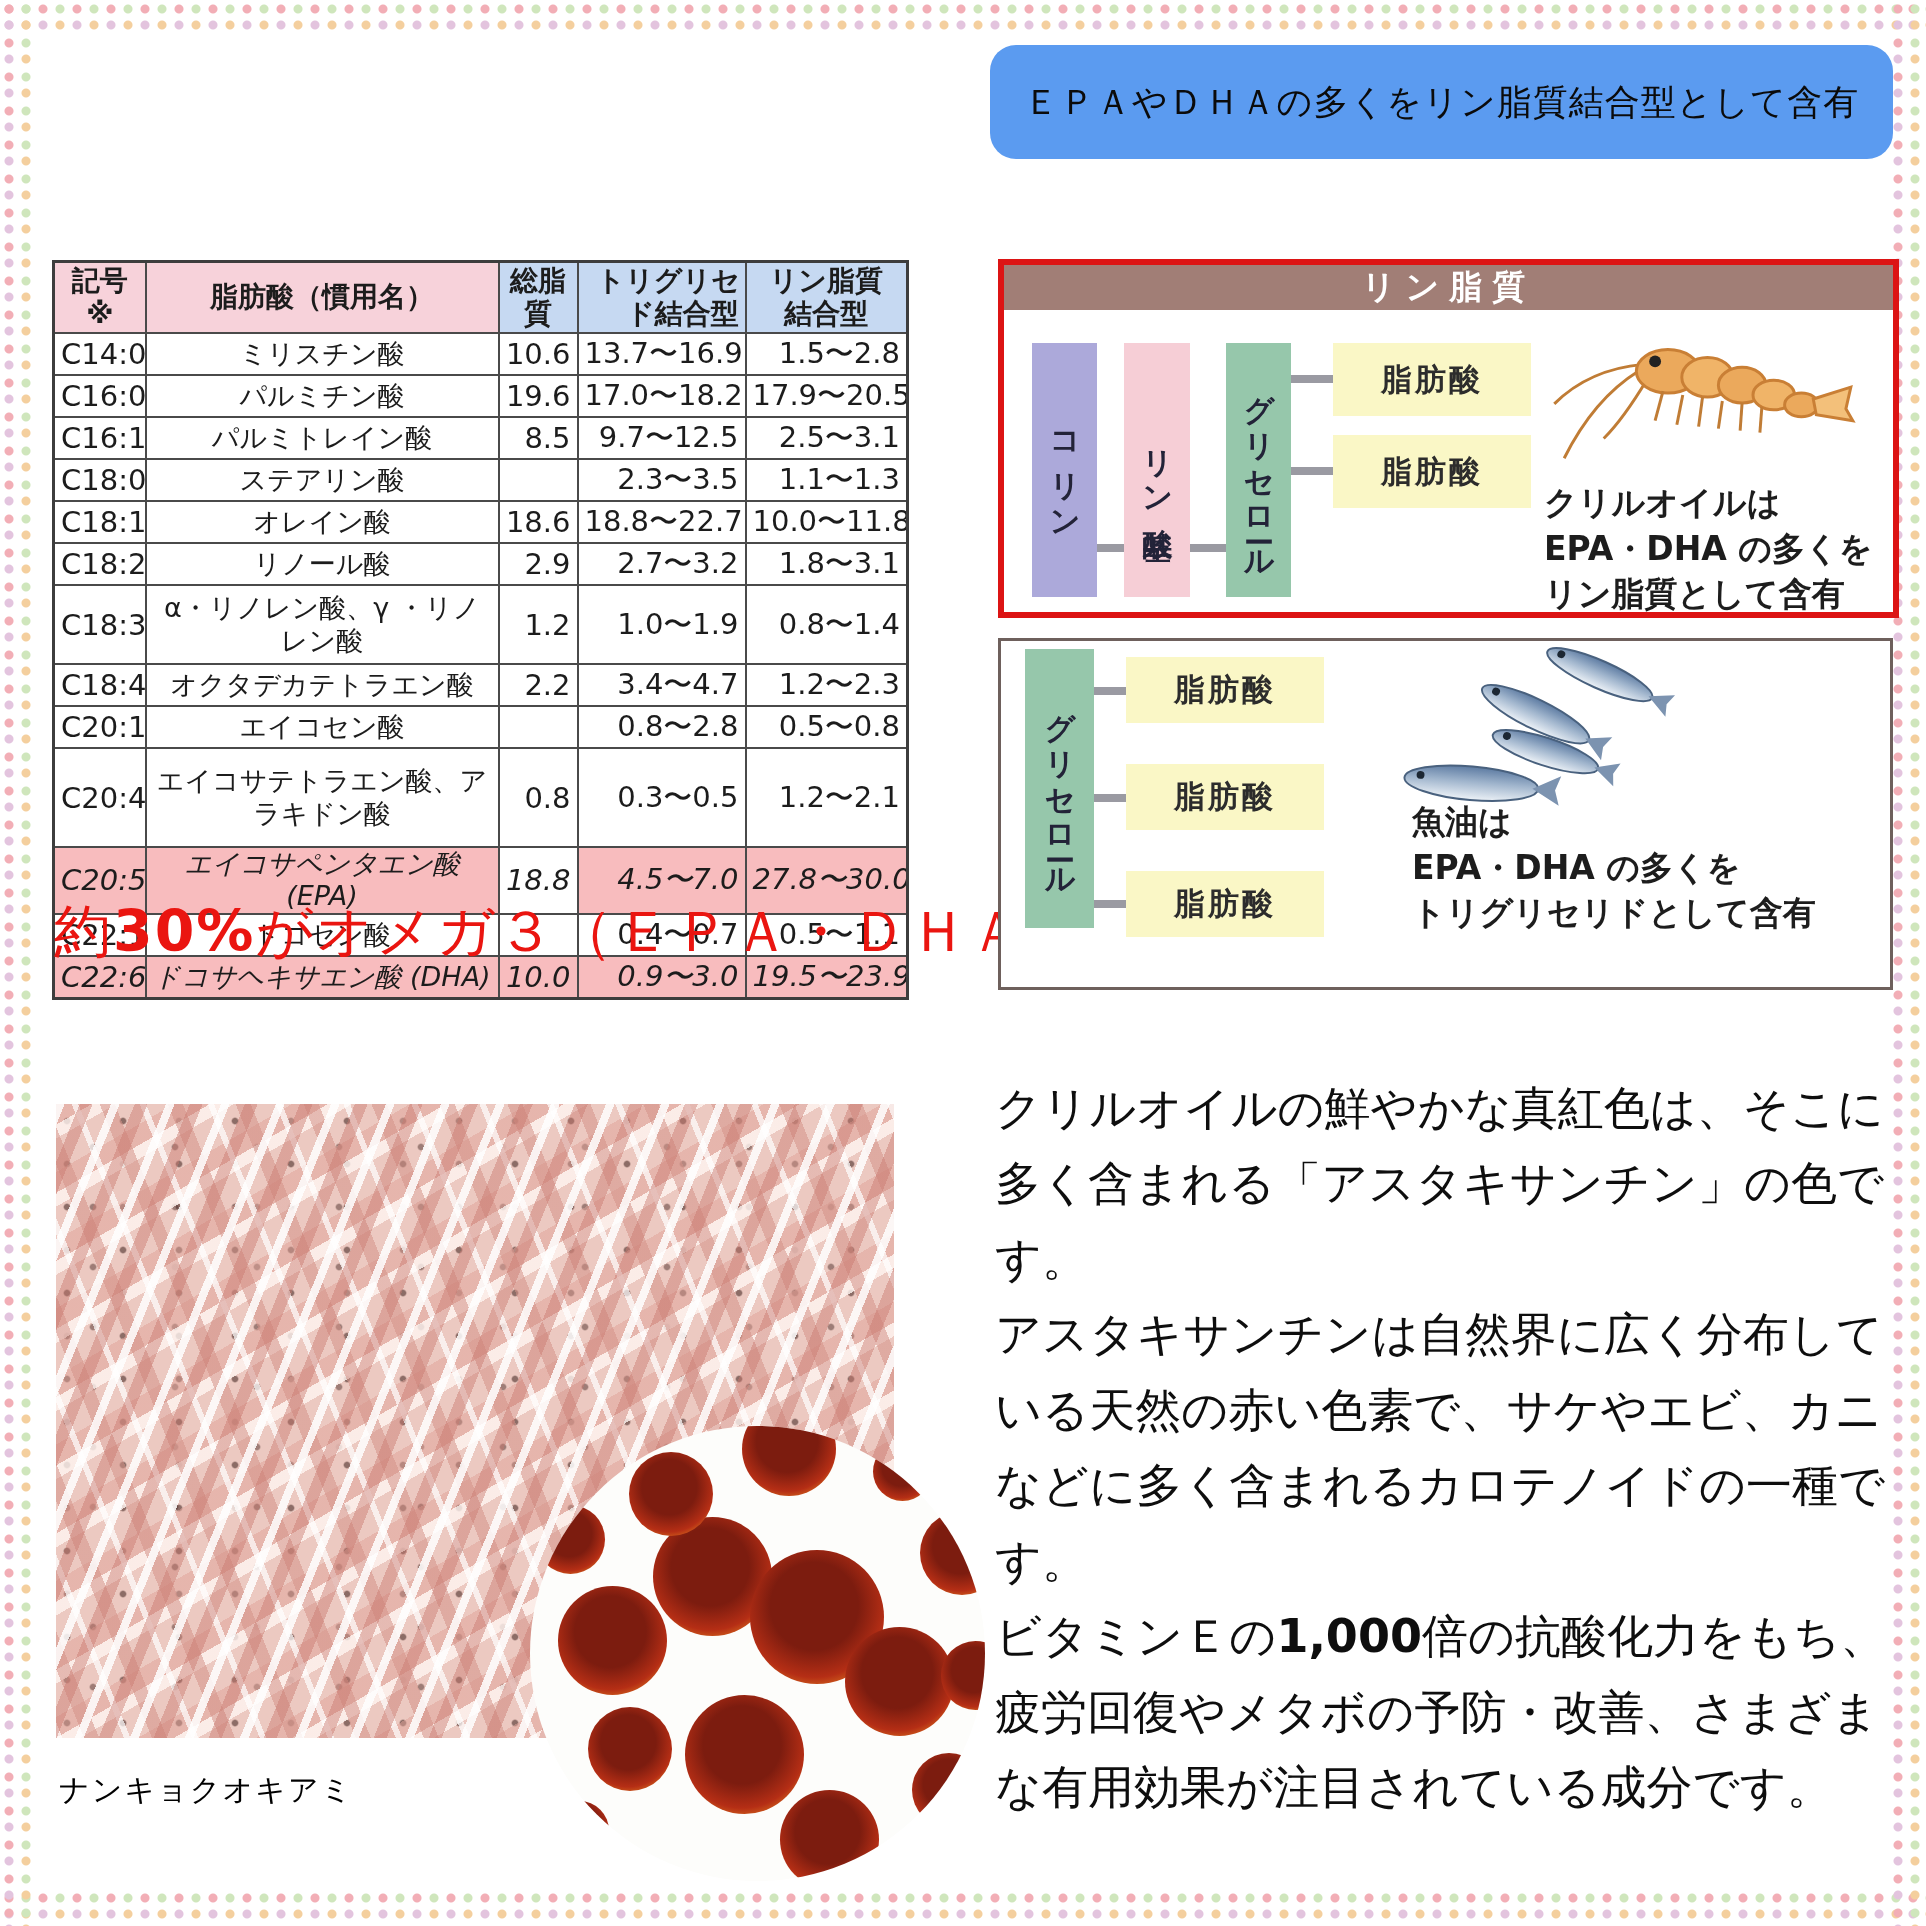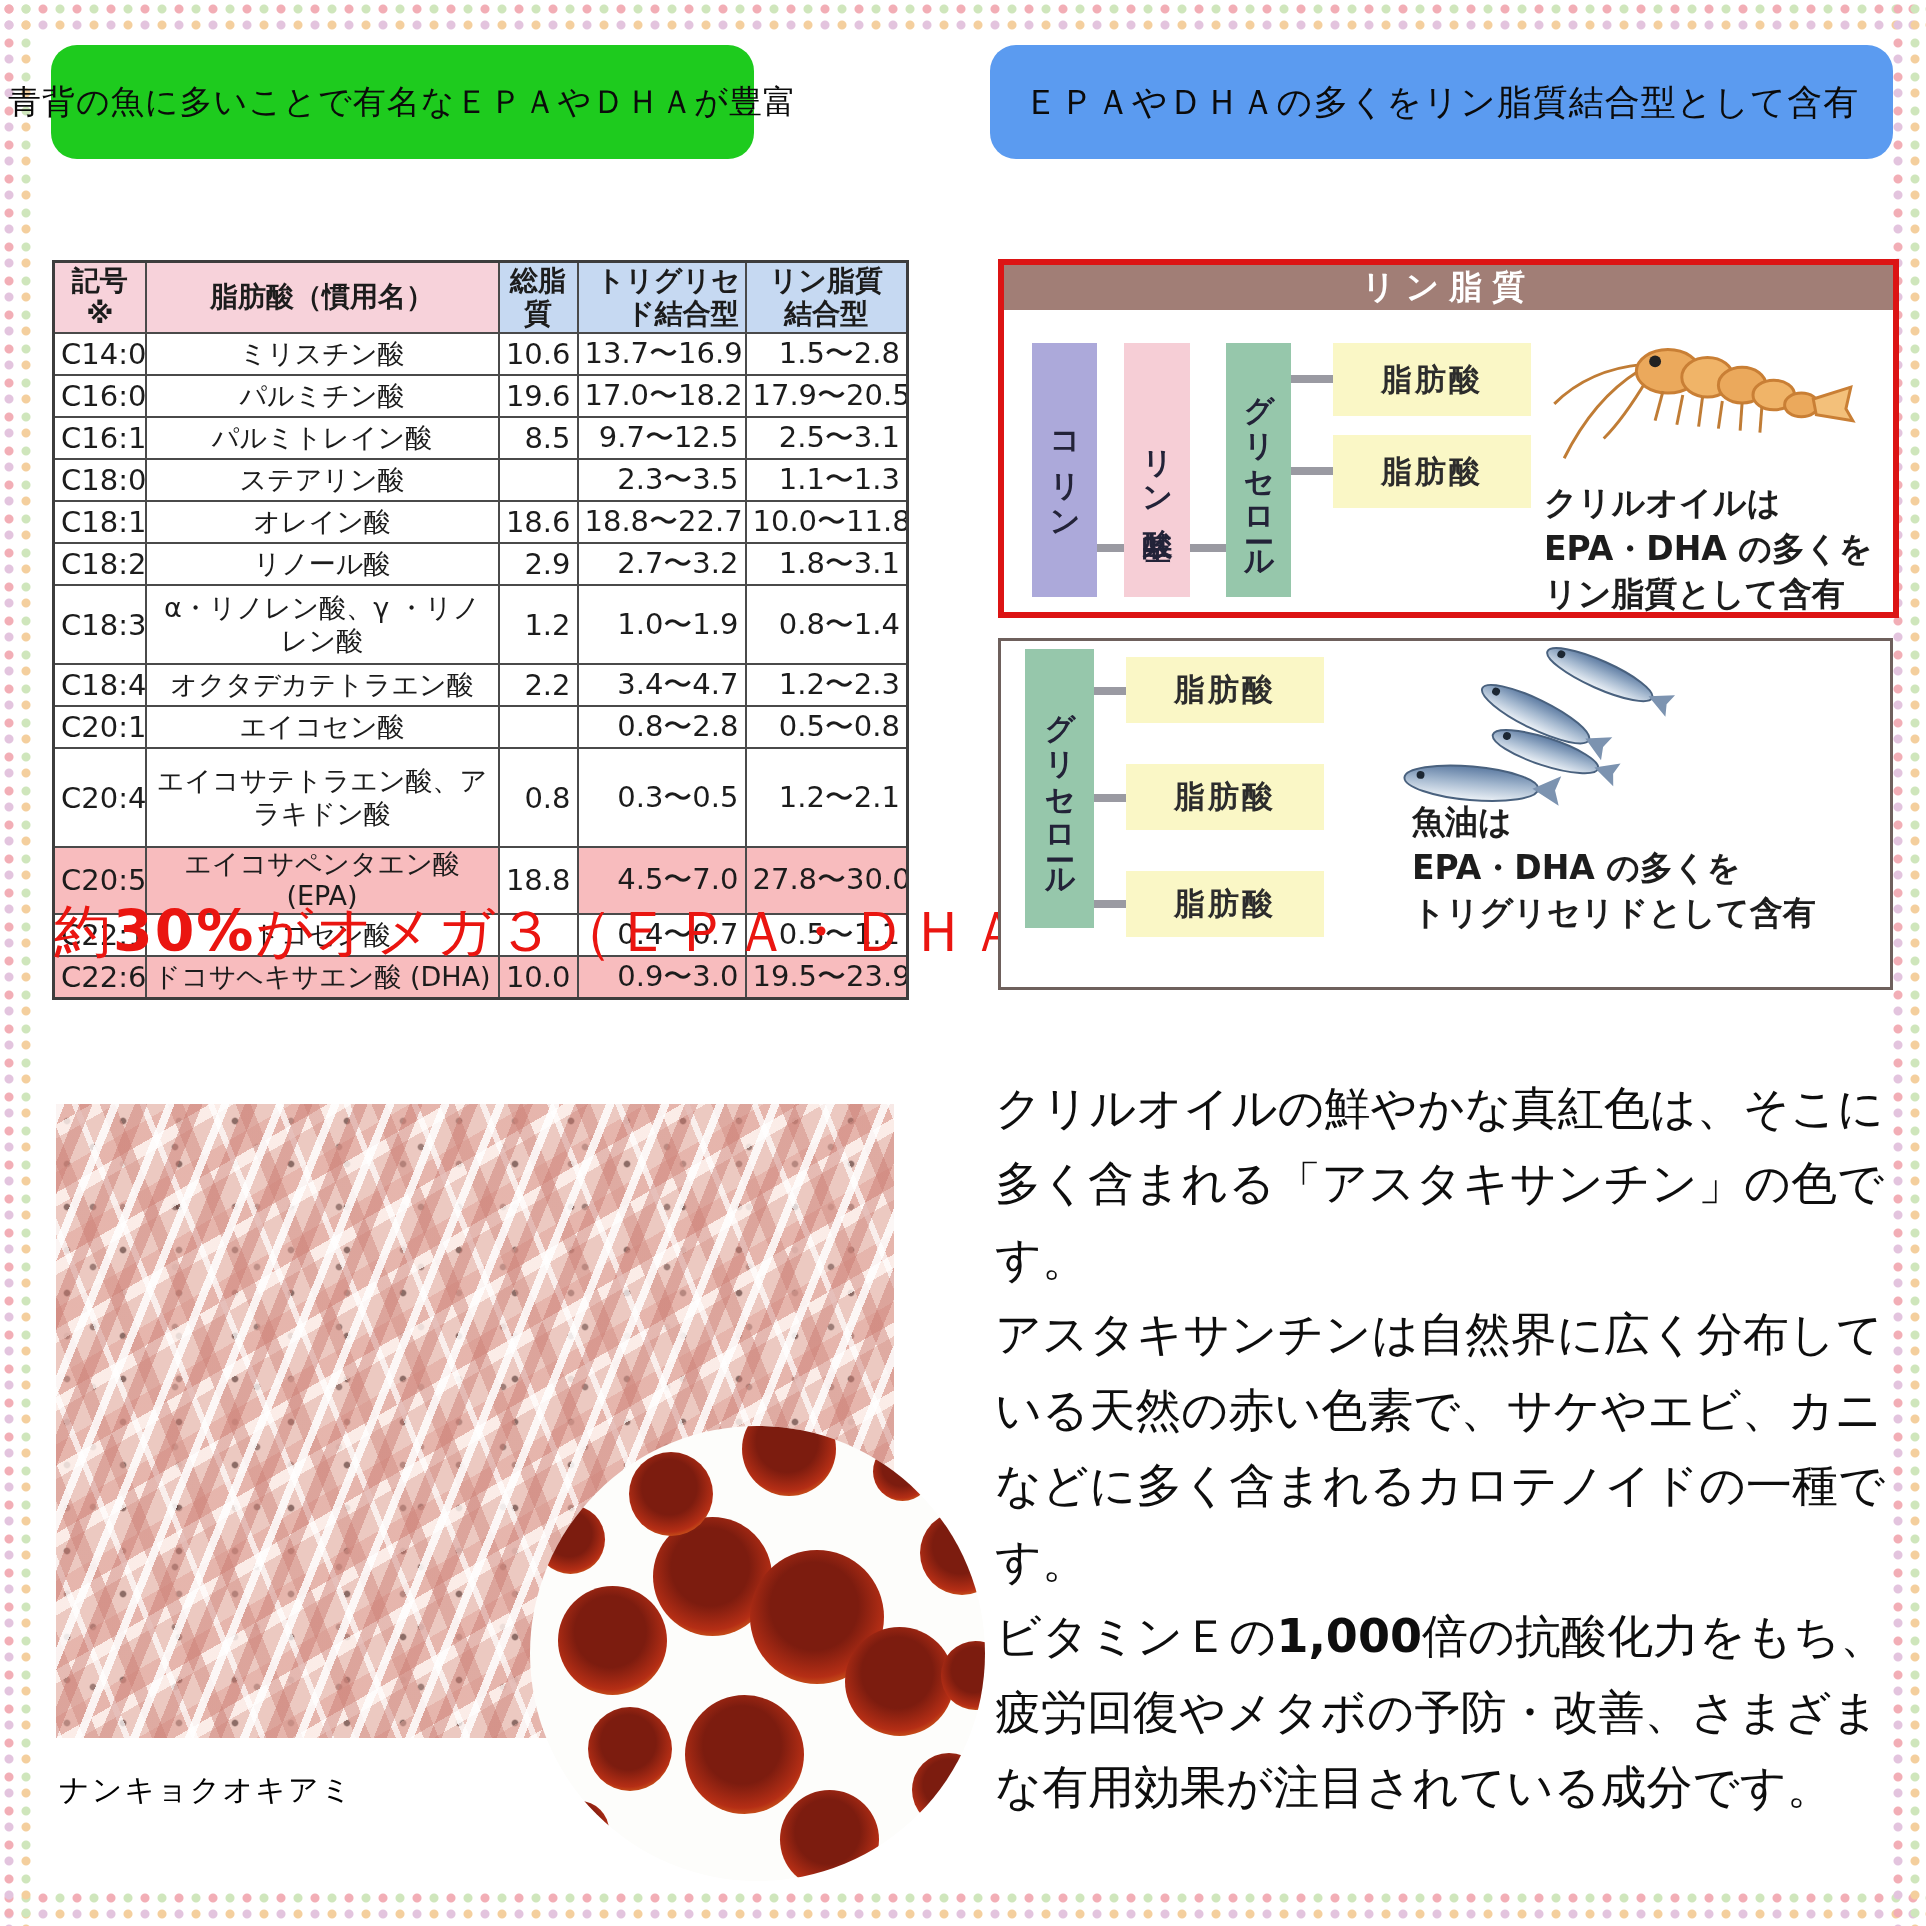--- a/index.html
+++ b/index.html
@@ -32,21 +32,21 @@
   table.fat{border:3px solid #3d3d3d;}
   table.fat th{height:69px;font-weight:bold;font-size:28px;line-height:1.15;text-align:center;}
   th.hpink{background:var(--header-pink);}
   th.hblue{background:var(--header-blue);}
   td.c-sym{text-align:left;}
   td.c-name{text-align:center;font-size:27px;line-height:1.2;}
   td.c-num{text-align:right;white-space:nowrap;}
   tr.r1 td{height:38px;}
   tr.r2 td{height:77px;}
   tr.r3 td{height:97px;}
-  tr.hl td{background:var(--row-highlight);}
+  tr.hl td{background:var(--row-highlight);font-style:italic;}
   tr.hl td.wt{background:#fff;}
 
   
   .note{position:absolute;left:54px;top:894px;font-size:57px;color:var(--note-red);
         white-space:nowrap;letter-spacing:2px;}
   .note b{font-weight:bold;}
 
   
   .diagram{position:absolute;left:998px;width:889px;background:#fff;}
   .diagram .dhead{height:45px;background:var(--diagram-header);display:flex;align-items:center;
@@ -96,21 +96,20 @@
 </head>
 <body>
 
 <div id="canvas">
 
   <div class="dots top"></div>
   <div class="dots bottom"></div>
   <div class="dots left"></div>
   <div class="dots right"></div>
 
-  <div class="banner green">青背の魚に多いことで有名なＥＰＡやＤＨＡが豊富</div>
   <div class="banner blue">ＥＰＡやＤＨＡの多くをリン脂質結合型として含有</div>
 
   <table class="fat">
     <colgroup>
         <col style="width:92px">
         <col style="width:353px">
         <col style="width:79px">
         <col style="width:168px">
         <col style="width:162px">
       </colgroup>

